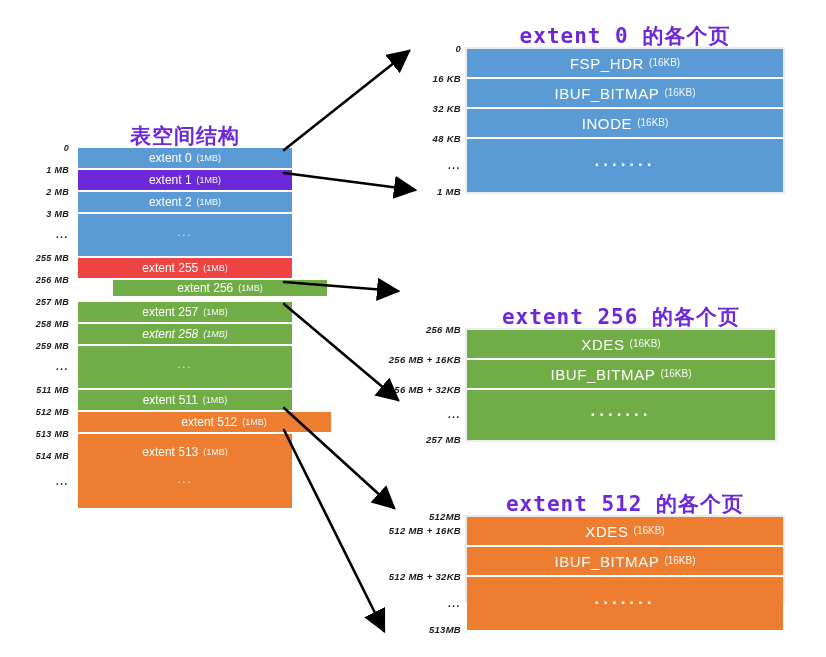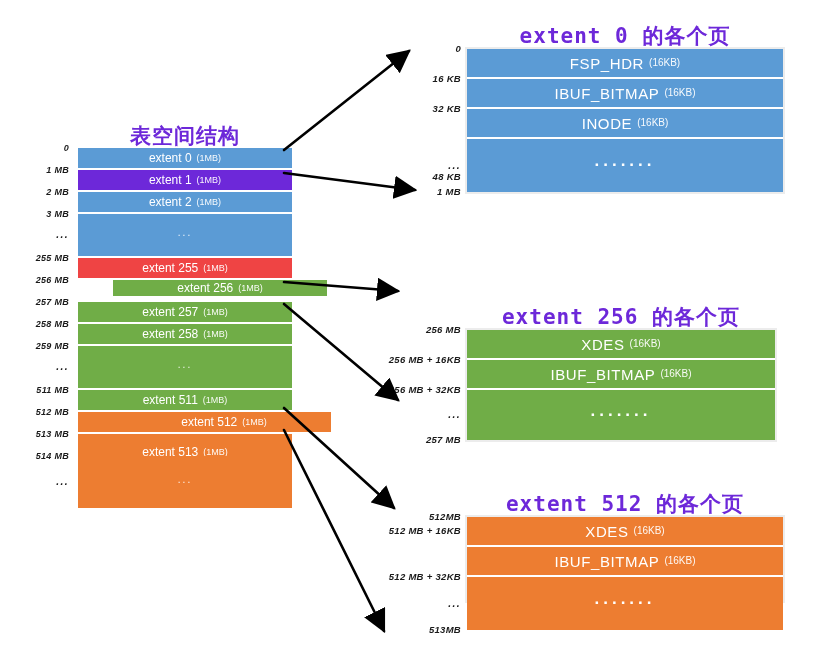--- a/index.html
+++ b/index.html
@@ -71,21 +71,21 @@
       <div class="row" style="top: 132px; height: 16px; background: rgb(112, 173, 71); margin-left: 35px;">
         <span class="lab">extent 256</span>
         <span class="sub">(1MB)</span>
       </div>
       <div class="tick" style="top: 126px; right: calc(100% + 9px);">256 MB</div>
       <div class="row" style="top: 154px; height: 20px; background: rgb(112, 173, 71);">
         <span class="lab">extent 257</span>
         <span class="sub">(1MB)</span>
       </div>
       <div class="tick" style="top: 148px; right: calc(100% + 9px);">257 MB</div>
-      <div class="row" style="top: 176px; height: 20px; background: rgb(112, 173, 71);">
+      <div class="row" style="top: 176px; height: 20px; background: rgb(112, 173, 71); font-style: italic;">
         <span class="lab">extent 258</span>
         <span class="sub">(1MB)</span>
       </div>
       <div class="tick" style="top: 170px; right: calc(100% + 9px);">258 MB</div>
       <div class="row" style="top: 198px; height: 42px; background: rgb(112, 173, 71);">
         <span class="lab dots">...</span>
       </div>
       <div class="tick" style="top: 192px; right: calc(100% + 9px);">259 MB</div>
       <div class="tick mid" style="top: 213px; right: calc(100% + 9px);">...</div>
       <div class="row" style="top: 242px; height: 20px; background: rgb(112, 173, 71);">
@@ -123,21 +123,21 @@
       </div>
       <div class="tick" style="top: 24px; right: calc(100% + 6px);">16 KB</div>
       <div class="row" style="top: 60px; height: 28px; background: rgb(91, 155, 213);">
         <span class="lab">INODE</span>
         <span class="sub">(16KB)</span>
       </div>
       <div class="tick" style="top: 54px; right: calc(100% + 6px);">32 KB</div>
       <div class="row" style="top: 90px; height: 53px; background: rgb(91, 155, 213);">
         <span class="lab dots">.......</span>
       </div>
-      <div class="tick" style="top: 84px; right: calc(100% + 6px); margin-top: 38px;">48 KB</div>
+      <div class="tick" style="top: 84px; right: calc(100% + 6px);">48 KB</div>
       <div class="tick mid" style="top: 110.5px; right: calc(100% + 6px);">...</div>
       <div class="tick" style="top: 137px; right: calc(100% + 6px);">1 MB</div>
     </div>
 
   <div class="stack box" id="ext256" style="height: 110px;">
     <div class="title">extent 256 的各个页</div>
   <div class="row" style="top: 0px; height: 28px; background: rgb(112, 173, 71);">
         <span class="lab">XDES</span>
         <span class="sub">(16KB)</span>
       </div>

